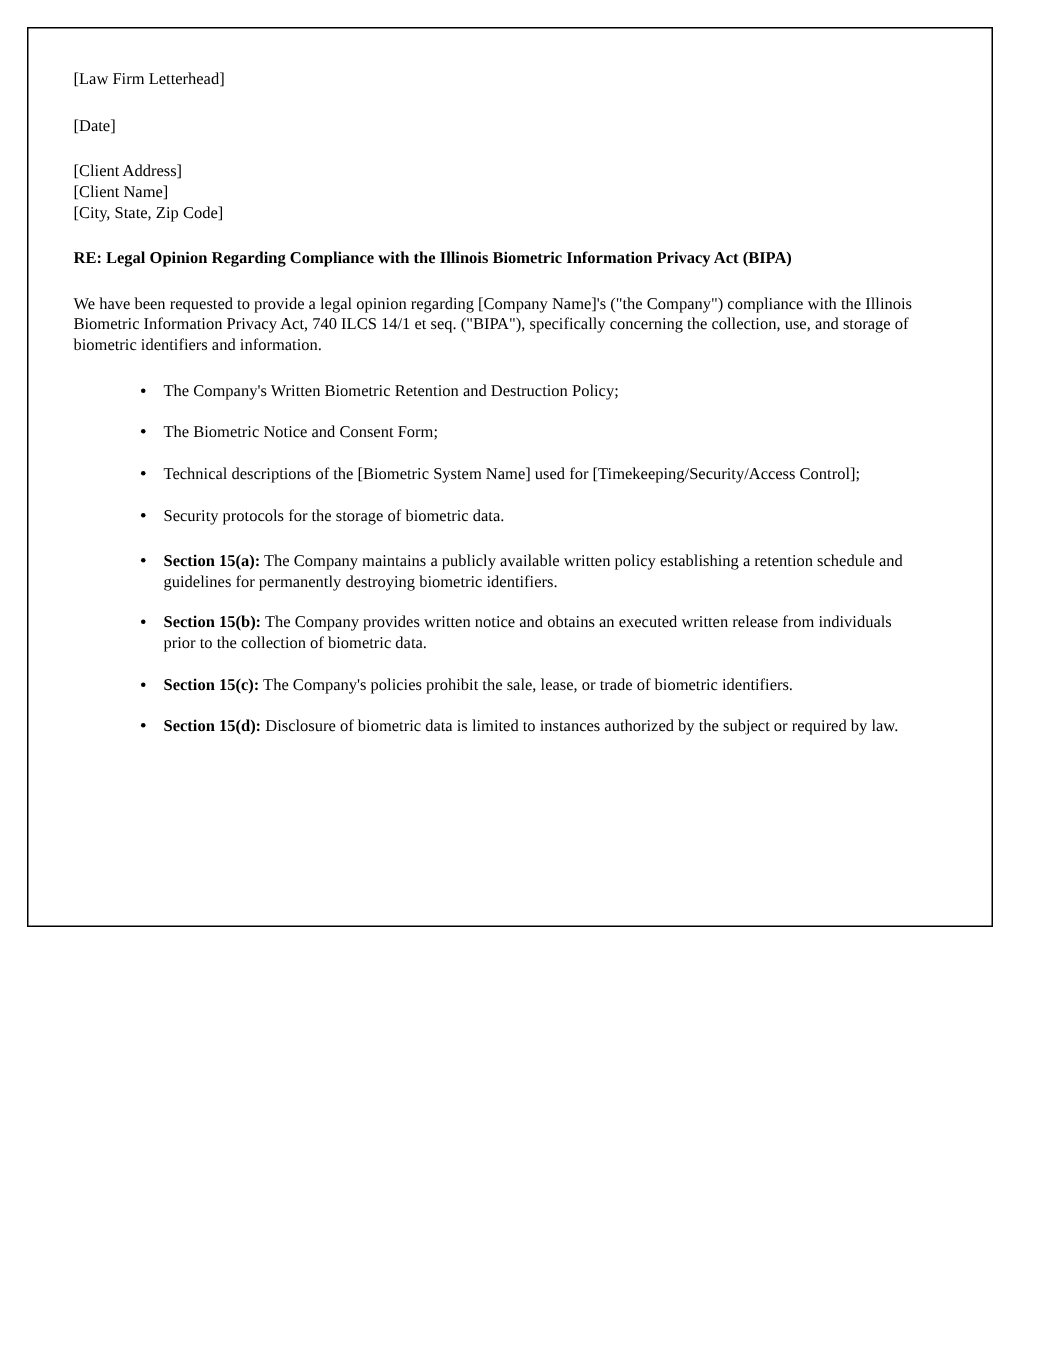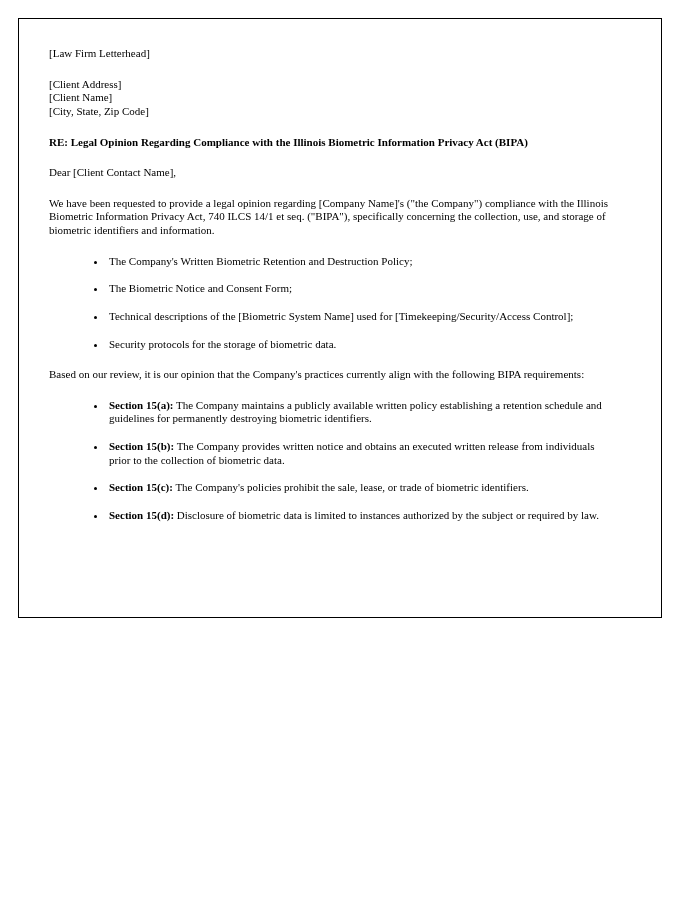--- a/index.html
+++ b/index.html
@@ -48,44 +48,43 @@
     padding: 0 0 0 2px;
   }
 </style>
 </head>
 <body>
 
 <div class="page">
 
   <p>[Law Firm Letterhead]</p>
 
+  <p>[Date]</p>
 
   <div class="addr-block">
     <div class="addr-line">[Client Address]</div>
     <div class="addr-line">[Client Name]</div>
     <div class="addr-line">[City, State, Zip Code]</div>
   </div>
 
   <p class="bold">RE: Legal Opinion Regarding Compliance with the Illinois Biometric Information Privacy Act (BIPA)</p>
 
-  <p>Dear [Client Contact Name],</p>
 
   <p>We have been requested to provide a legal opinion regarding [Company Name]'s ("the Company") compliance with the Illinois Biometric Information Privacy Act, 740 ILCS 14/1 et seq. ("BIPA"), specifically concerning the collection, use, and storage of biometric identifiers and information.</p>
 
 
 
   <ul>
     <li>The Company's Written Biometric Retention and Destruction Policy;</li>
     <li>The Biometric Notice and Consent Form;</li>
     <li>Technical descriptions of the [Biometric System Name] used for [Timekeeping/Security/Access Control];</li>
     <li>Security protocols for the storage of biometric data.</li>
   </ul>
 
 
-  <p>Based on our review, it is our opinion that the Company's practices currently align with the following BIPA requirements:</p>
 
   <ul>
     <li><span class="bold">Section 15(a):</span><span> The Company maintains a publicly available written policy establishing a retention schedule and guidelines for permanently destroying biometric identifiers.</span></li>
     <li><span class="bold">Section 15(b):</span><span> The Company provides written notice and obtains an executed written release from individuals prior to the collection of biometric data.</span></li>
     <li><span class="bold">Section 15(c):</span><span> The Company's policies prohibit the sale, lease, or trade of biometric identifiers.</span></li>
     <li><span class="bold">Section 15(d):</span><span> Disclosure of biometric data is limited to instances authorized by the subject or required by law.</span></li>
   </ul>
 
 </div>
 

